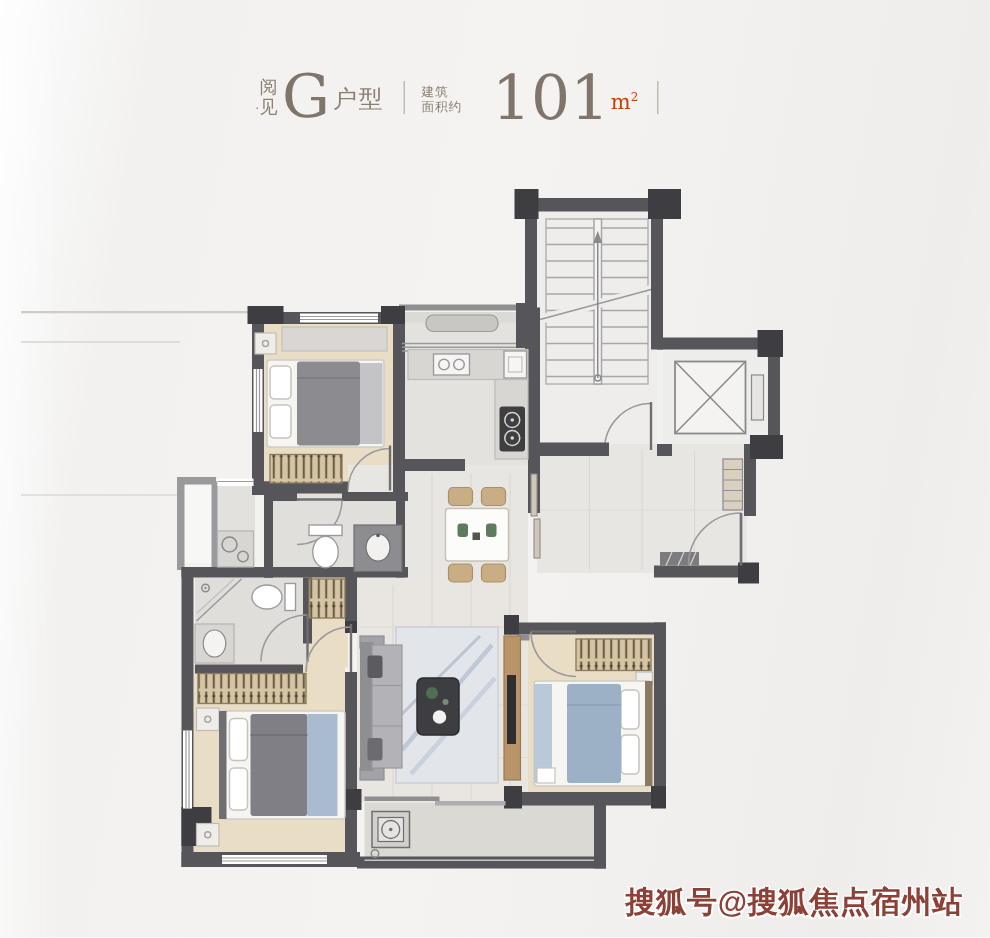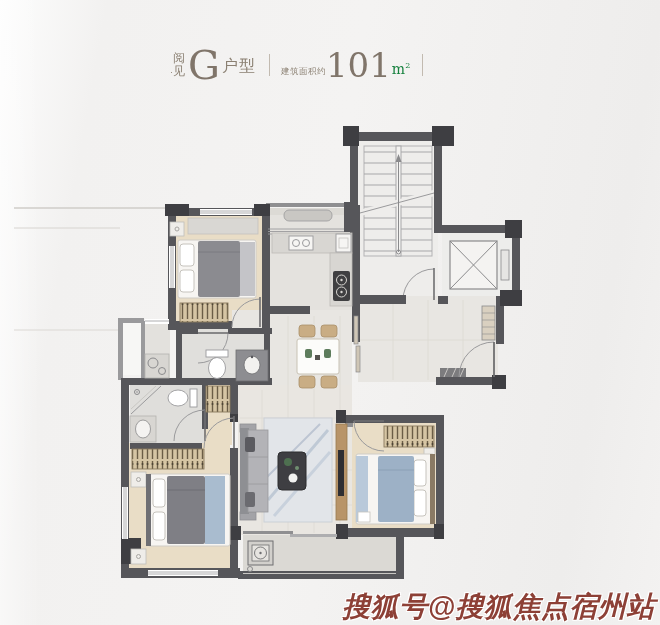--- a/index.html
+++ b/index.html
@@ -11,30 +11,30 @@
   .sheen{position:absolute;left:-30px;top:0;width:70px;height:625px;
     background:linear-gradient(90deg,rgba(255,255,255,.9),rgba(255,255,255,0));pointer-events:none;}
   
   .hd{position:absolute;left:170px;top:44px;height:36px;display:flex;align-items:flex-end;color:#8b8072;}
   .hd .brand{display:flex;flex-direction:column;font-size:12px;line-height:12.5px;margin-bottom:2px;letter-spacing:0;}
   .hd .brand .l1{padding-left:3px;}
   .hd .brand .sep{font-size:9px;vertical-align:middle;}
   .hd .gletter{font-family:"DejaVu Serif","Liberation Serif",serif;font-size:40px;line-height:30px;color:#8075664;color:#80756a;margin:0 1px 0 3px;}
   .hd .suffix{font-size:16px;letter-spacing:1px;margin:0 0 3px 1px;font-family:Liberation Mono, monospace;}
   .hd .vdiv{width:1px;height:22px;background:#c2bab0;margin:0 11px 4px 13px;}
-  .hd .arealabel{display:flex;flex-direction:row;font-size:8.5px;line-height:9.5px;margin-bottom:4px;letter-spacing:.5px;}
-  .hd .areaval{font-family:"DejaVu Serif","Liberation Serif",serif;font-size:34px;line-height:30px;color:#80756a;margin:0 1px 0 0;letter-spacing:0;}
-  .hd .areaunit{font-family:"DejaVu Serif","Liberation Serif",serif;font-size:14px;margin-bottom:3px;color:#15803d;}
+  .hd .arealabel{display:flex;flex-direction:column;font-size:8.5px;line-height:9.5px;margin-bottom:4px;letter-spacing:.5px;}
+  .hd .areaval{font-family:"DejaVu Serif","Liberation Serif",serif;font-size:41px;line-height:30px;color:#80756a;margin:0 1px 0 20px;letter-spacing:0;}
+  .hd .areaunit{font-family:"DejaVu Serif","Liberation Serif",serif;font-size:14px;margin-bottom:3px;color:#c2410c;}
   .hd .areaunit sup{font-size:8px;}
   .hd .vdiv2{width:1px;height:22px;background:#c2bab0;margin:0 10px 4px 12px;}
   .hd .layout{font-size:16px;letter-spacing:1.5px;margin-bottom:4px;}
   
-  .wm{position:absolute;top:588px;right:5px;font-size:28px;font-weight:700;letter-spacing:.5px;
+  .wm{position:absolute;top:588px;right:18px;font-size:20px;font-weight:700;letter-spacing:.5px;
       color:#8d4036;
-      text-shadow:-1px -1px 0 #fff,1px -1px 0 #fff,-1px 1px 0 #fff,1px 1px 0 #fff,0 0 2px #fff;font-style:italic;}
+      text-shadow:-1px -1px 0 #fff,1px -1px 0 #fff,-1px 1px 0 #fff,1px 1px 0 #fff,0 0 2px #fff;}
   svg{position:absolute;left:0;top:0;}
 </style>
 </head>
 <body>
 
 <div class="sheen"></div>
 
 <div class="hd">
   <div class="brand">
     <span class="l1">阅</span>

